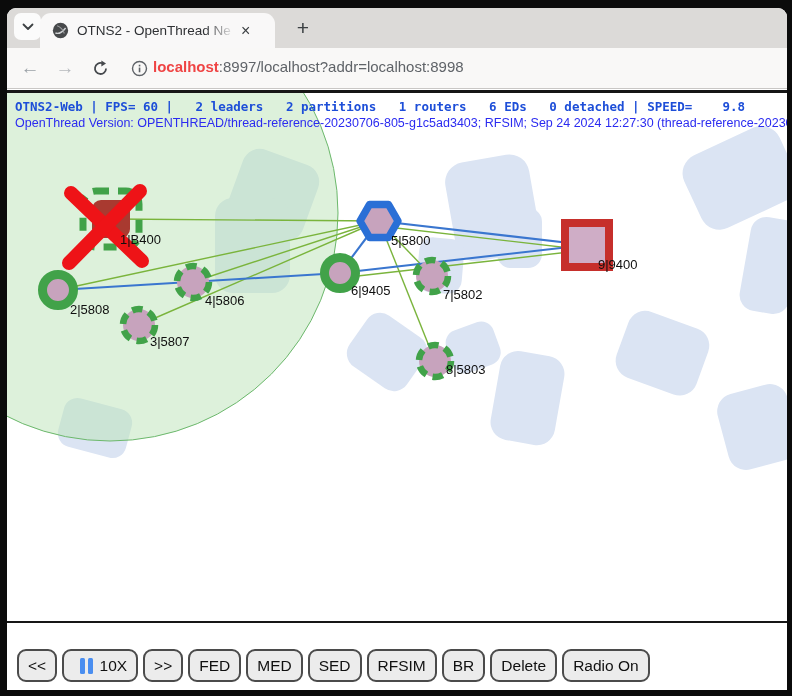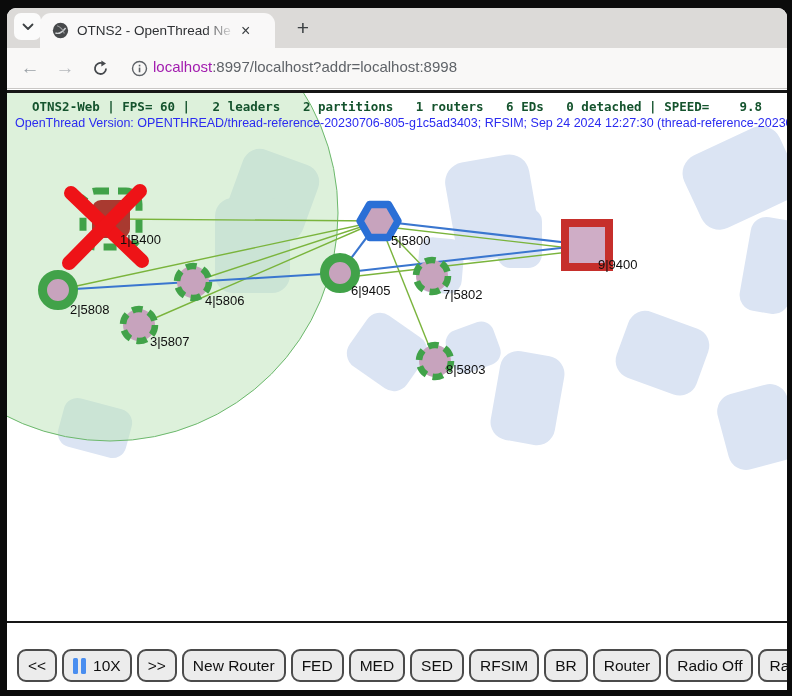--- a/index.html
+++ b/index.html
@@ -18,27 +18,27 @@
   .tab-fade{position:absolute;right:0;top:0;bottom:0;width:30px;
     background:linear-gradient(to right,rgba(249,248,248,0),#f9f8f8);}
   .tab-close{margin-left:6px;font-size:16px;color:#3c4043;line-height:1;cursor:default;}
   .newtab{position:absolute;left:283px;top:7px;width:26px;height:26px;display:flex;
     align-items:center;justify-content:center;font-size:21px;color:#3c4043;}
   
   .addrbar{position:relative;height:40px;background:#f9f8f7;border-bottom:1px solid #c9c7c5;}
   .nav-ico{position:absolute;top:8px;width:24px;height:24px;display:flex;align-items:center;
     justify-content:center;font-size:19px;}
   .url{position:absolute;left:146px;top:10px;font-size:15px;white-space:nowrap;color:#5f6368;}
-  .url b{color:#a21caf;font-weight:400;}
+  .url b{color:#ef4444;font-weight:700;}
   
   #page{position:absolute;left:0;top:82px;width:780px;height:600px;background:#fff;overflow:hidden;}
   .page-topline{position:absolute;left:0;top:0;width:100%;height:3px;background:#161616;}
   #canvas{position:absolute;left:0;top:3px;width:780px;height:528px;}
   .stat1{position:absolute;left:8px;top:9px;font:bold 12.5px "DejaVu Sans Mono",monospace;
-    color:#14532d;white-space:pre;z-index:5;margin-left:17px;}
+    color:#1d4ed8;white-space:pre;z-index:5;}
   .stat2{position:absolute;left:8px;top:26px;font:12.5px "Liberation Sans",sans-serif;
     color:#2b2bf0;white-space:nowrap;z-index:5;}
   .canv-botline{position:absolute;left:0;top:531px;width:100%;height:2px;background:#161616;}
   
   .toolbar{position:absolute;left:10px;top:467px;right:-30px;display:flex;gap:5px;align-items:center;}
   .btn{height:33px;padding:0 9px;border:2px solid #4b4b4b;border-radius:9px;background:#ececec;
     font-family:"Liberation Sans",sans-serif;font-size:15.5px;color:#101010;display:flex;
     align-items:center;justify-content:center;white-space:nowrap;cursor:default;}
   .btn-speed{width:76px;justify-content:flex-end;gap:7px;}
   .pause-icon{display:inline-flex;gap:3px;}
@@ -177,42 +177,36 @@
             <span class="pause-icon">
               <i></i>
               <i></i>
             </span>
             <span>10X</span>
           </button>
           <button class="btn">
             <span>&gt;&gt;</span>
           </button>
           <button class="btn">
-            <span>New Router</span>
-          </button>
-          <button class="btn">
             <span>FED</span>
           </button>
           <button class="btn">
             <span>MED</span>
           </button>
           <button class="btn">
             <span>SED</span>
           </button>
           <button class="btn">
             <span>RFSIM</span>
           </button>
           <button class="btn">
             <span>BR</span>
           </button>
           <button class="btn">
-            <span>Router</span>
-          </button>
-          <button class="btn">
-            <span>Radio Off</span>
+            <span>Delete</span>
           </button>
           <button class="btn">
             <span>Radio On</span>
           </button>
         </div>
     </div>
   </div>
 </div>
 
 </body></html>

